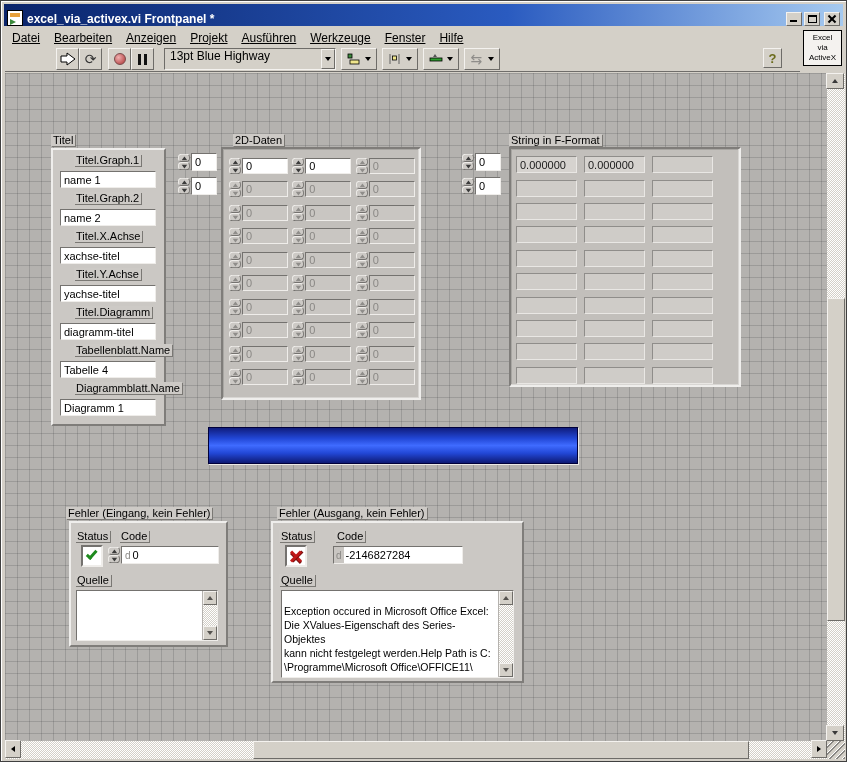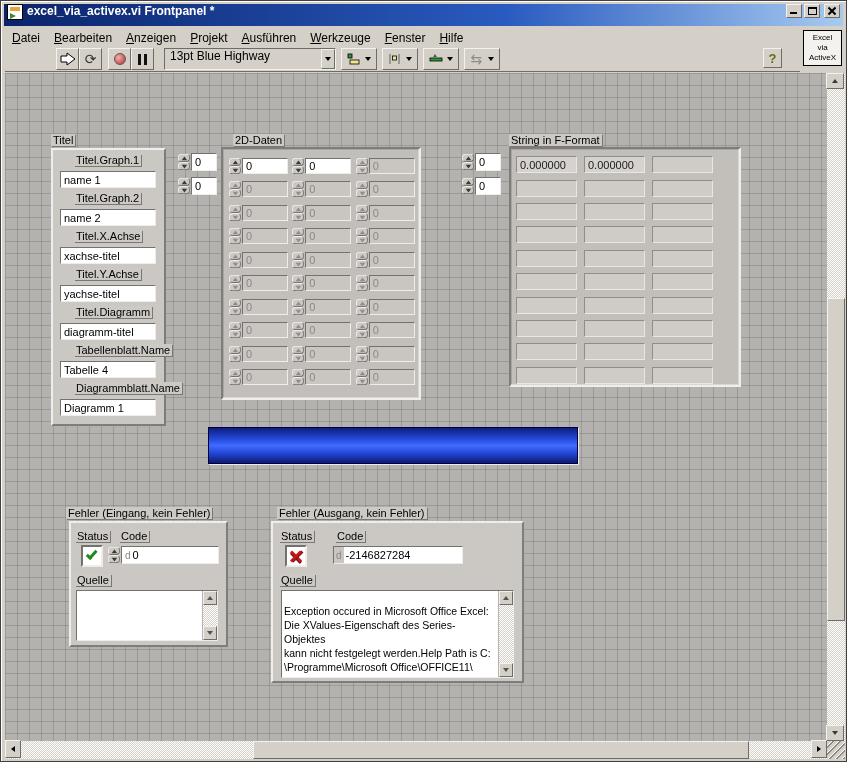--- a/index.html
+++ b/index.html
@@ -3,38 +3,38 @@
 <meta charset="utf-8">
 <style>
   html,body{margin:0;padding:0;background:#808080;}
   *{box-sizing:border-box;font-family:"Liberation Sans",sans-serif;}
   .window{position:relative;width:847px;height:762px;background:#d4d0c8;
     border:1px solid #404040;box-shadow:inset 1px 1px 0 #fff;overflow:hidden;}
 
   
   .titlebar{position:absolute;left:3px;top:3px;right:3px;height:22px;
     background:linear-gradient(90deg,#0a246a 0%,#2a5bc0 60%,#a6caf0 100%);
-    display:flex;align-items:flex-start;padding:0 3px;}
+    display:flex;align-items:flex-end;padding:0 3px;}
   .titlebar .vi-glyph{width:16px;height:16px;background:#fff;border:1px solid #000;
     margin-right:4px;position:relative;flex:0 0 auto;}
   .titlebar .vi-glyph::before{content:"";position:absolute;left:2px;top:2px;width:10px;height:4px;background:#e8a13c;}
   .titlebar .vi-glyph::after{content:"";position:absolute;left:2px;top:8px;width:0;height:0;
     border-top:3px solid transparent;border-bottom:3px solid transparent;border-left:6px solid #3c8a3c;}
   .title-text{color:#fff;font-size:12px;font-weight:bold;white-space:nowrap;flex:1;}
   .winbtn{width:16px;height:14px;background:#d4d0c8;border:1px solid;
     border-color:#f4f2ef #6e6c68 #6e6c68 #f4f2ef;margin-left:2px;position:relative;flex:0 0 auto;}
   .winbtn.close{margin-left:4px;}
   .winbtn.min i{position:absolute;left:3px;bottom:3px;width:7px;height:2px;background:#000;}
   .winbtn.max i{position:absolute;left:3px;top:2px;width:9px;height:8px;border:1px solid #000;border-top-width:2px;}
   .winbtn.close i,.winbtn.close em{position:absolute;left:2px;top:5px;width:10px;height:2px;background:#000;}
   .winbtn.close i{transform:rotate(45deg);} .winbtn.close em{transform:rotate(-45deg);}
 
   
   .menubar{position:absolute;left:4px;top:27px;right:46px;height:19px;display:flex;align-items:center;}
-  .menu-item{display:inline-block;font-size:12px;color:#000;padding:2px 7px;}
+  .menu-item{display:inline-block;font-size:12px;color:#000;padding:2px 7px;text-decoration:underline;}
   .menu-item::first-letter{text-decoration:underline;}
   .toolbar{position:absolute;left:4px;top:46px;right:46px;height:25px;
     border-bottom:1px solid #6f6d6a;display:flex;align-items:center;}
   .tbtn{width:23px;height:22px;background:#d4d0c8;border:1px solid;
     border-color:#f4f2ef #6e6c68 #6e6c68 #f4f2ef;display:flex;align-items:center;justify-content:center;position:relative;}
   .gap6{width:6px;}
   .abort-dot{width:12px;height:12px;border-radius:50%;
     background:radial-gradient(circle at 35% 35%,#f0b0b0,#c05858 70%);border:1px solid #7a4a4a;}
   .pause i{display:inline-block;width:3px;height:11px;background:#111;margin:0 1.5px;}
   .glyph{font-size:14px;color:#333;line-height:1;}

